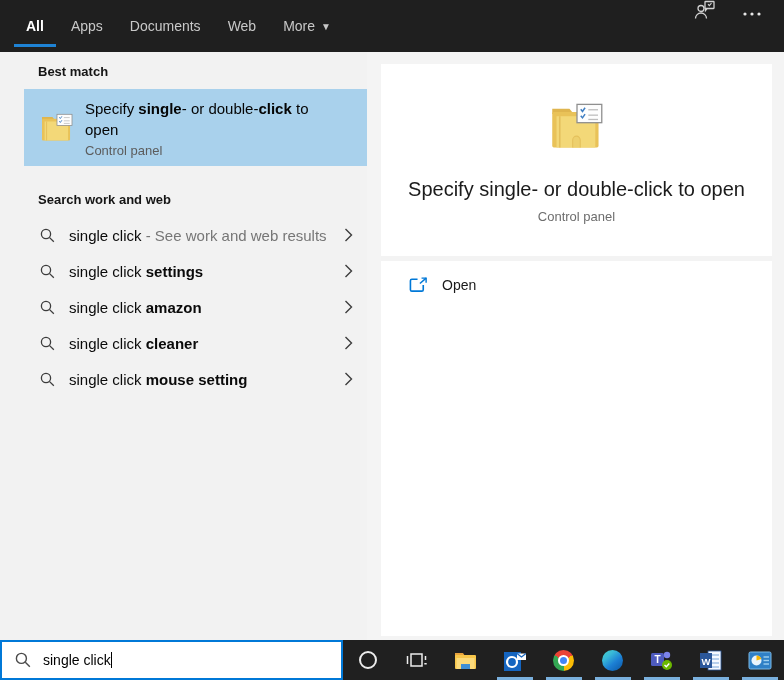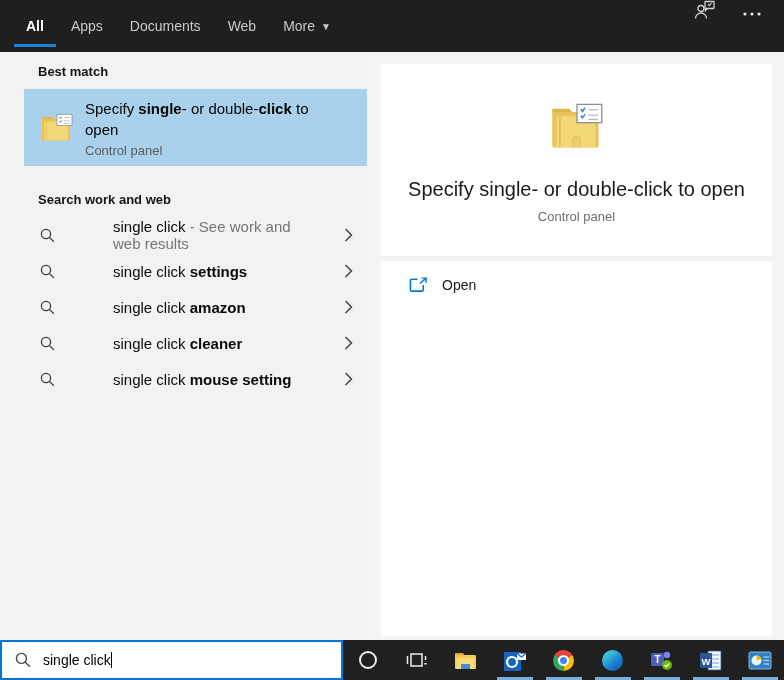--- a/index.html
+++ b/index.html
@@ -40,21 +40,21 @@
     height:77px; background:var(--highlight,#a9d1ec);
     display:flex; align-items:center; padding:0 14px 0 16px; cursor:default;
   }
   .best-match .bm-icon { flex:none; width:34px; height:30px; margin-right:11px; }
   .bm-text { min-width:0; }
   .bm-title { font-size:15px; line-height:21px; color:#050505; width:236px; }
   .bm-title .b { font-weight:bold; }
   .bm-sub { font-size:13px; color:#5c5c5c; margin-top:3px; }
   .suggestion {
     height:36px; display:flex; align-items:center; padding:0 14px 0 16px;
-    font-size:15px; color:#0a0a0a; cursor:default;gap:44px;
+    font-size:15px; color:#0a0a0a; cursor:default;
   }
   .suggestion .s-icon { flex:none; width:15px; height:15px; margin-right:14px; }
   .suggestion .b { font-weight:bold; }
   .suggestion .gray { color:#767676; }
   .suggestion .chevron { margin-left:auto; width:9px; height:14px; flex:none; }
   
   .card {
     position:absolute; left:14px; top:12px; right:12px; bottom:4px;
     background:#ffffff; display:flex; flex-direction:column;
   }

